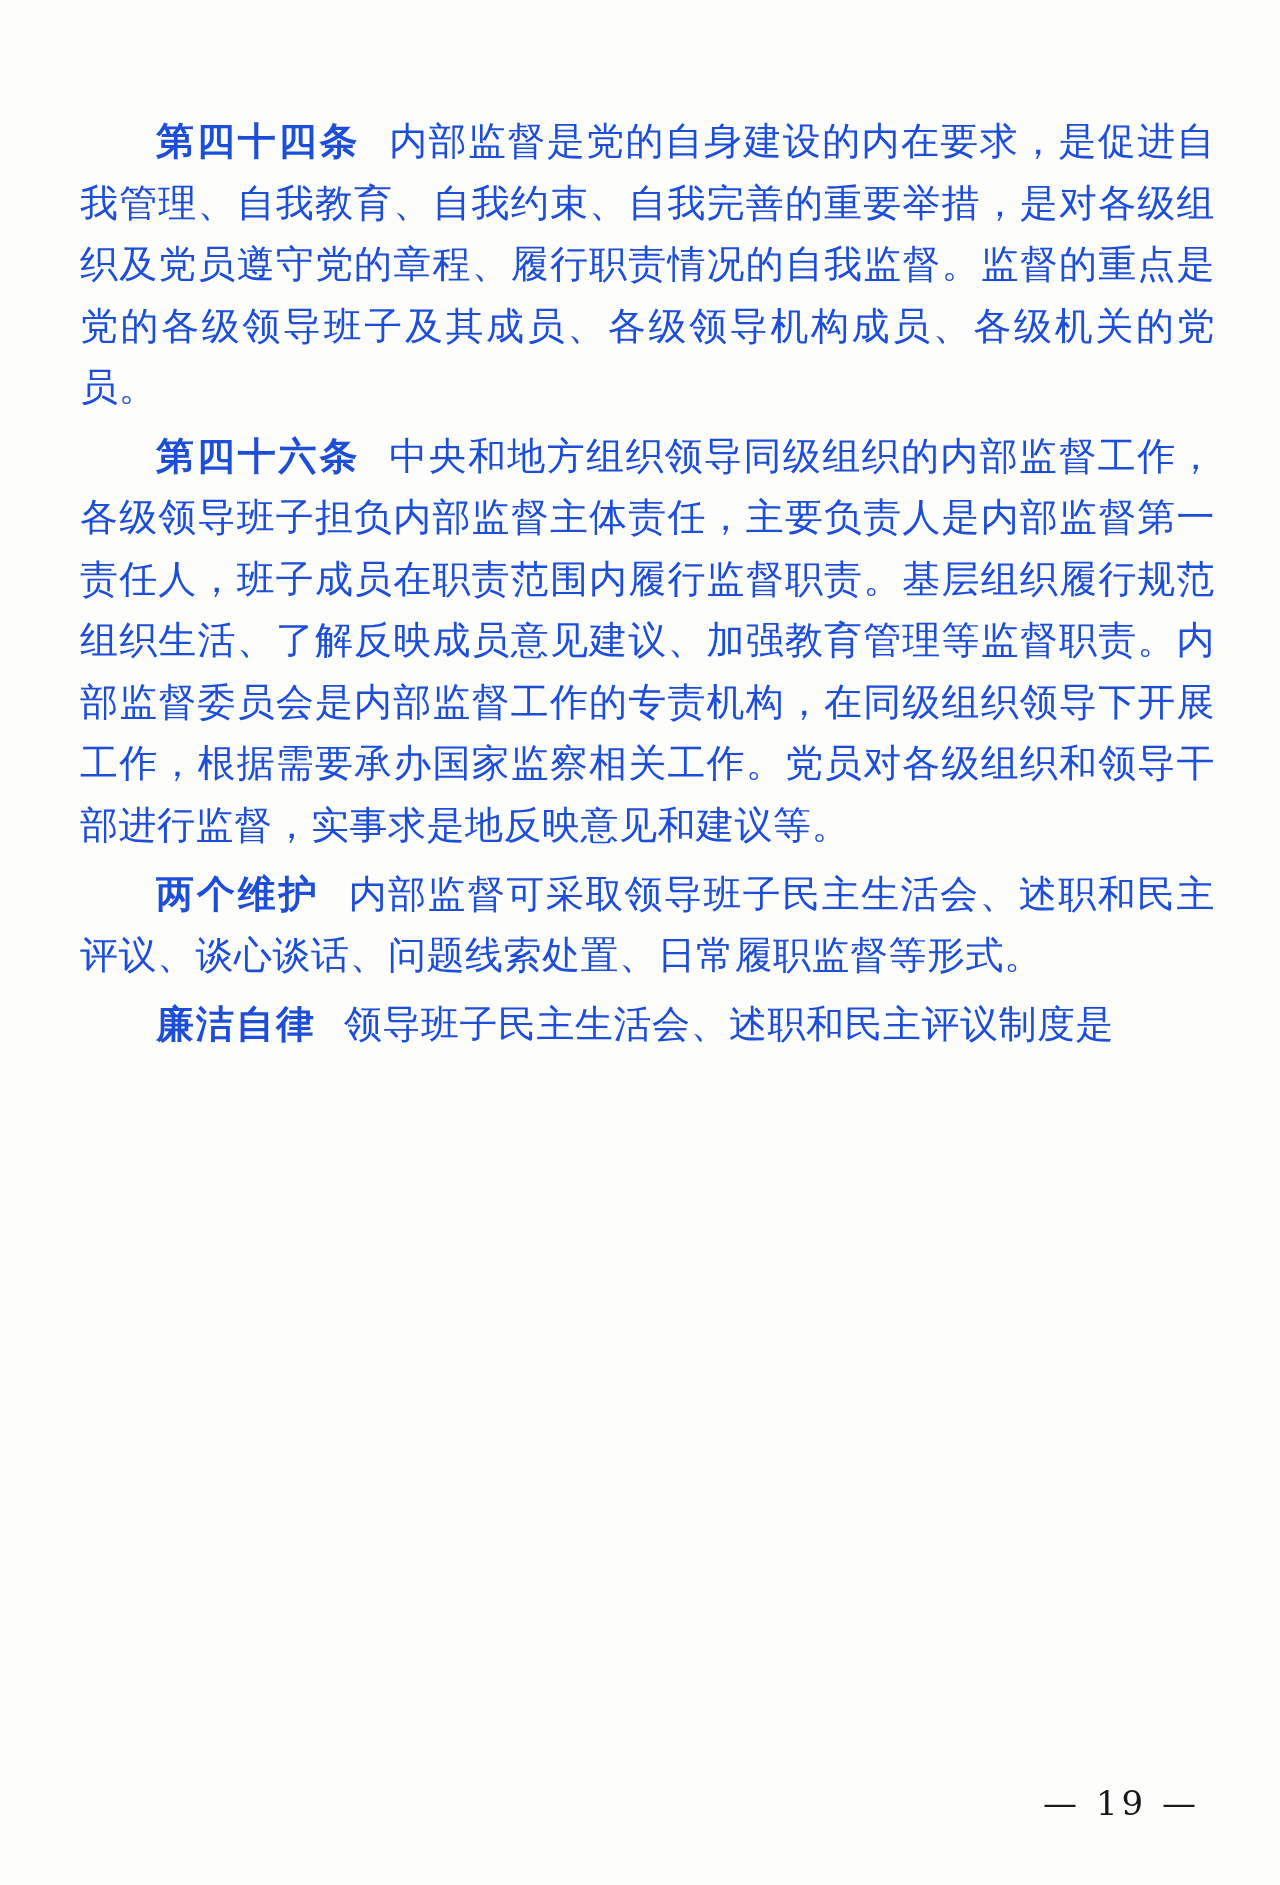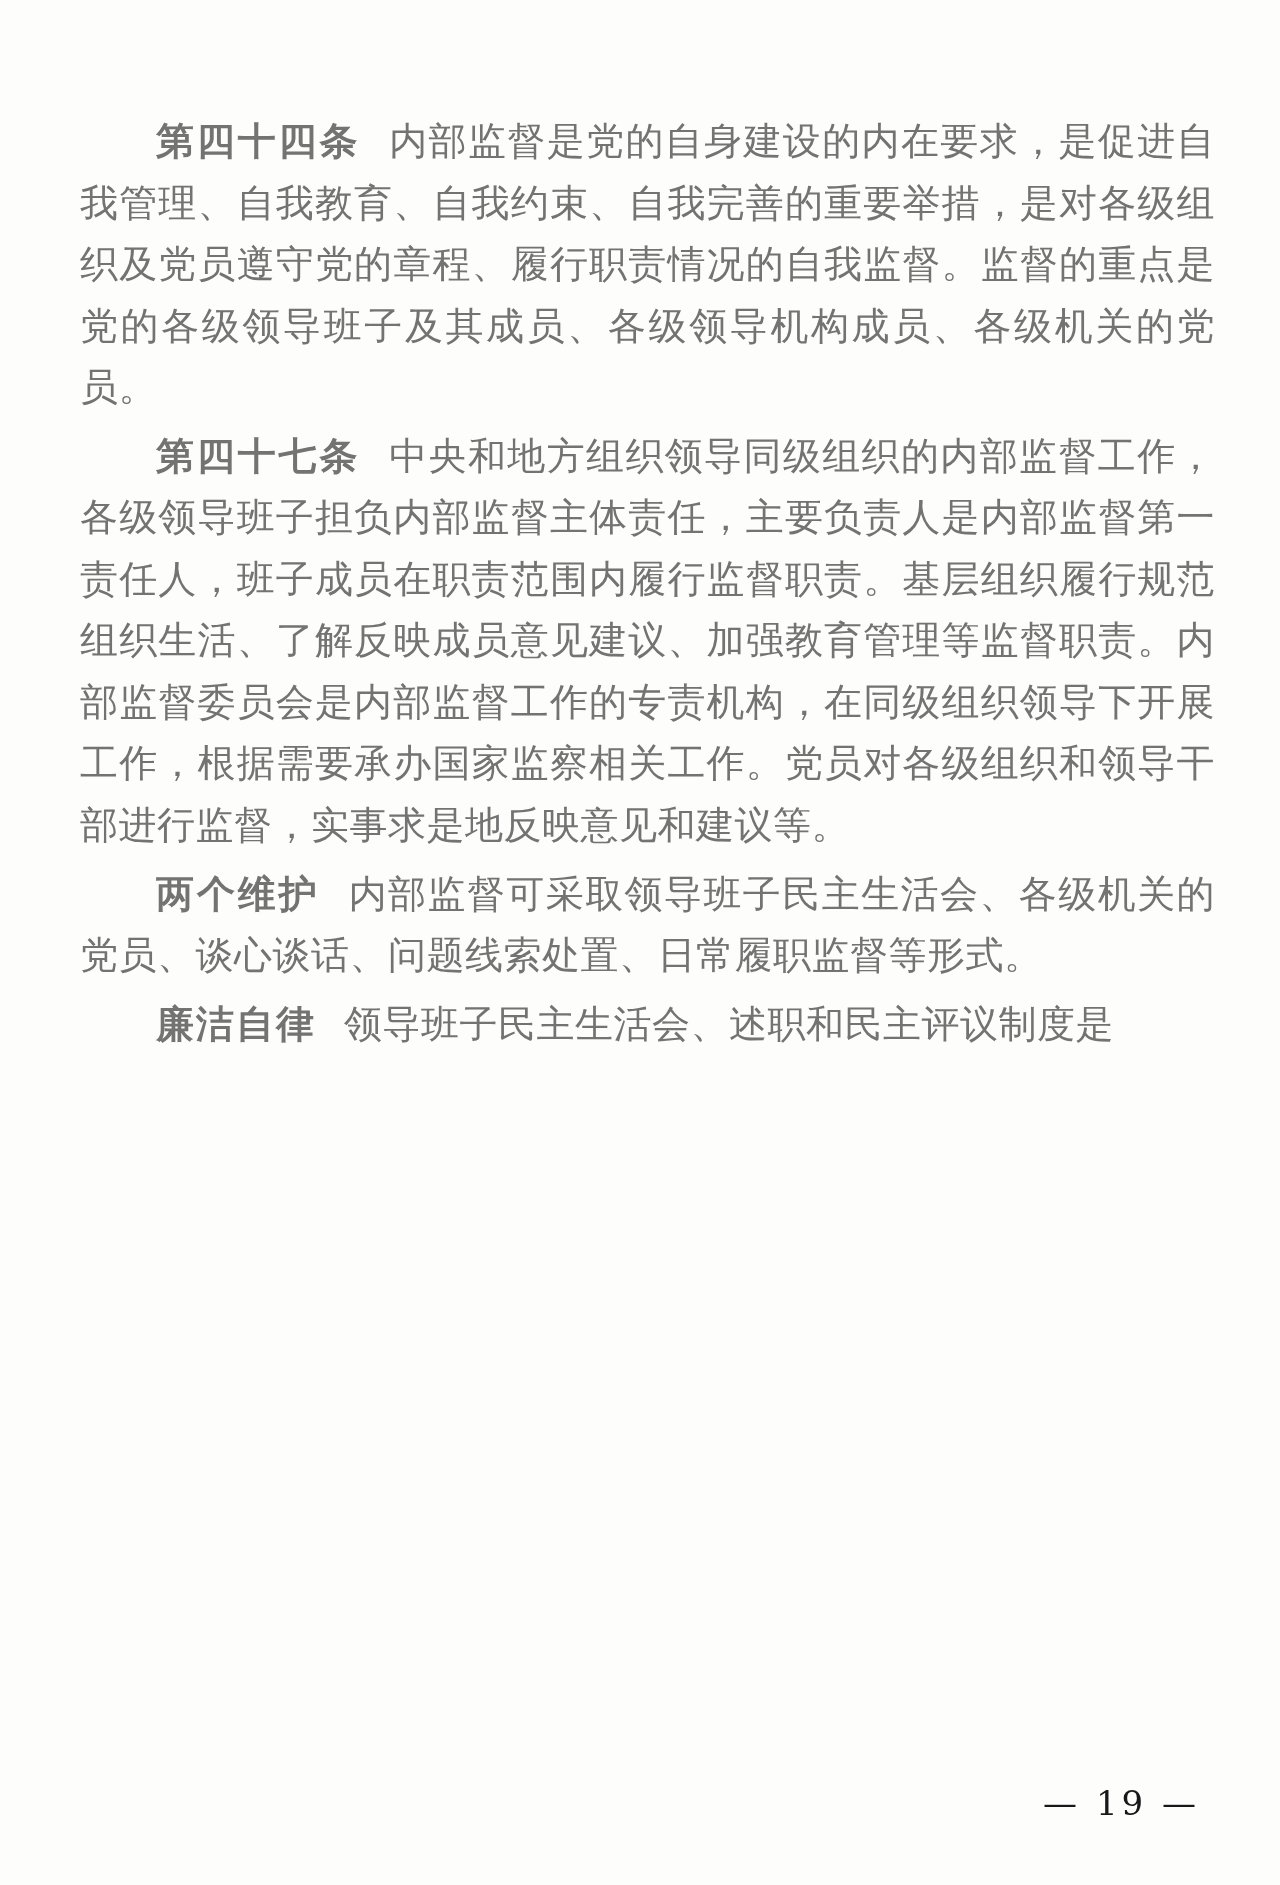--- a/index.html
+++ b/index.html
@@ -18,21 +18,21 @@
   .content {
     position: absolute;
     left: 80px;
     top: 110px;
     width: 1135px;
   }
   .para {
     font-family: "DejaVu Serif", "Liberation Serif", serif;
     font-size: 38px;
     line-height: 1.62;
-    color: #737373;
+    color: #1d4ed8;
     text-align: justify;
     text-justify: inter-ideograph;
     margin: 0 0 6px 0;
     letter-spacing: 0.5px;
   }
   .para .lead {
     font-weight: bold;
     letter-spacing: 2px;
   }
   .para .gap {
@@ -61,25 +61,25 @@
 <div class="page">
 
   <div class="content">
 
     <p class="para indent">
       <span class="lead">第四十四条</span><span class="gap"></span><span>内部监督是党的自身建设的内在要求，是促进自我管理、自我教育、自我约束、自我完善的重要举措，是对各级组织及党员遵守党的章程、履行职责情况的自我监督。监督的重点是党的各级领导班子及其成员、各级领导机构成员、各级机关的党员。</span>
     </p>
 
 
     <p class="para indent">
-      <span class="lead">第四十七条</span><span class="gap"></span><span>中央和地方组织领导同级组织的内部监督工作，各级领导班子担负内部监督主体责任，主要负责人是内部监督第一责任人，班子成员在职责范围内履行监督职责。基层组织履行规范组织生活、了解反映成员意见建议、加强教育管理等监督职责。内部监督委员会是内部监督工作的专责机构，在同级组织领导下开展工作，根据需要承办国家监察相关工作。党员对各级组织和领导干部进行监督，实事求是地反映意见和建议等。</span>
+      <span class="lead">第四十六条</span><span class="gap"></span><span>中央和地方组织领导同级组织的内部监督工作，各级领导班子担负内部监督主体责任，主要负责人是内部监督第一责任人，班子成员在职责范围内履行监督职责。基层组织履行规范组织生活、了解反映成员意见建议、加强教育管理等监督职责。内部监督委员会是内部监督工作的专责机构，在同级组织领导下开展工作，根据需要承办国家监察相关工作。党员对各级组织和领导干部进行监督，实事求是地反映意见和建议等。</span>
     </p>
 
     <p class="para indent">
-      <span class="lead">两个维护</span><span class="gap"></span><span>内部监督可采取领导班子民主生活会、各级机关的党员、谈心谈话、问题线索处置、日常履职监督等形式。</span>
+      <span class="lead">两个维护</span><span class="gap"></span><span>内部监督可采取领导班子民主生活会、述职和民主评议、谈心谈话、问题线索处置、日常履职监督等形式。</span>
     </p>
 
     <p class="para indent">
       <span class="lead">廉洁自律</span><span class="gap"></span><span>领导班子民主生活会、述职和民主评议制度是</span>
     </p>
 
   </div>
 
   <div class="footer">— 19 —</div>
 

